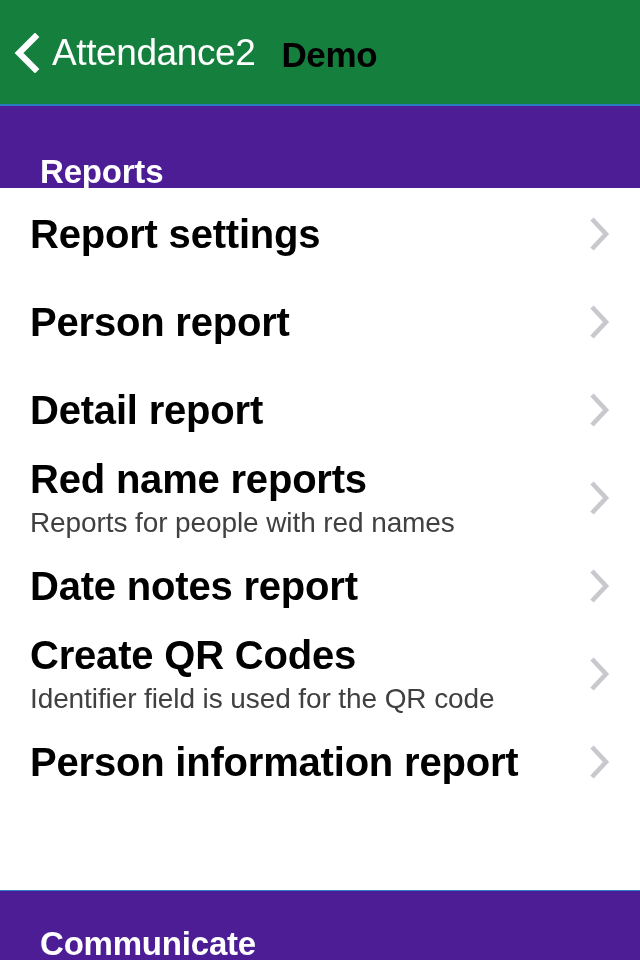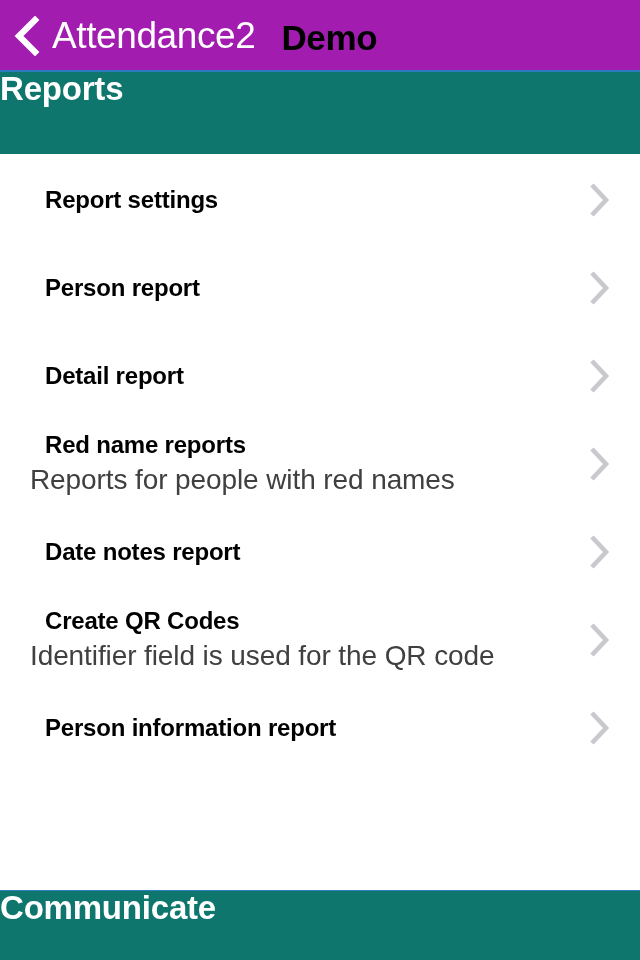--- a/index.html
+++ b/index.html
@@ -21,22 +21,22 @@
     position: relative;
     width: 640px;
     height: 960px;
     background: #ffffff;
     display: flex;
     flex-direction: column;
   }
 
   
   .navbar {
-    height: 72px;
-    background: #a21caf;
+    height: 106px;
+    background: #15803d;
     flex: 0 0 auto;
     display: flex;
     align-items: center;
     padding-left: 14px;
     border-bottom: 2px solid #2A7AC0;
     position: relative;
   }
 
   .back-button {
     display: flex;
@@ -68,24 +68,25 @@
     font-weight: bold;
     color: #000000;
     letter-spacing: -0.3px;
     line-height: 1;
     margin-left: 22px;
     margin-top: 4px;
   }
 
   
   .section-header {
-    background: #0f766e;
-    flex: 0 0 auto;
-    display: flex;
-    align-items: flex-start;
+    background: #4c1d95;
+    flex: 0 0 auto;
+    display: flex;
+    align-items: flex-end;
+    padding-left: 40px;
   }
 
   .section-header-top {
     height: 82px;
   }
 
   .section-header-title {
     font-size: 33px;
     font-weight: bold;
     color: #ffffff;
@@ -118,27 +119,26 @@
 
   .row-text {
     flex: 1 1 auto;
     min-width: 0;
     display: flex;
     flex-direction: column;
     justify-content: center;
   }
 
   .row-title {
-    font-size: 24px;
+    font-size: 40px;
     font-weight: bold;
     color: #000000;
     letter-spacing: -0.2px;
     line-height: 1.12;
     white-space: nowrap;
-    margin-left: 15px;
   }
 
   .row-subtitle {
     font-size: 28px;
     font-weight: 400;
     color: #404040;
     letter-spacing: -0.1px;
     line-height: 1.2;
     margin-top: 4px;
     white-space: nowrap;

